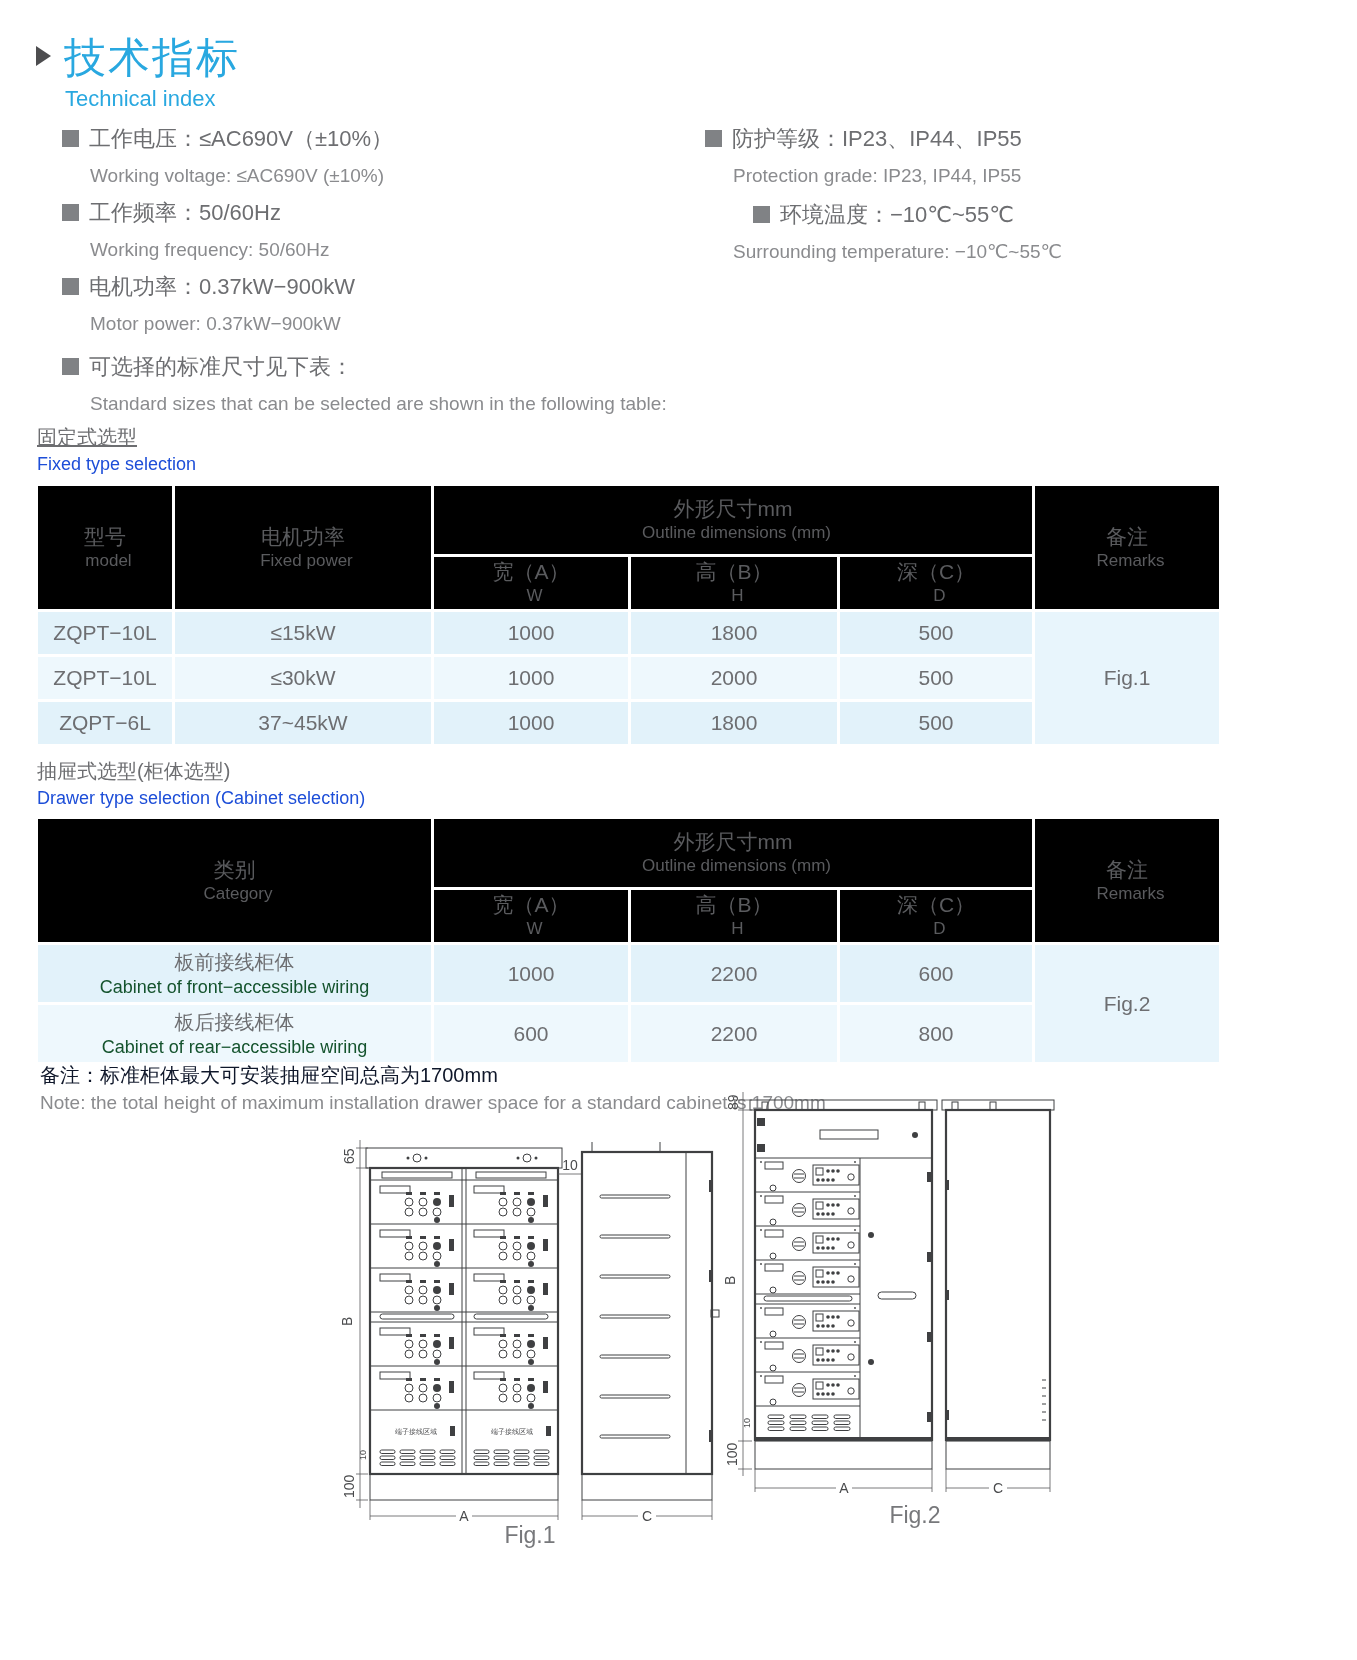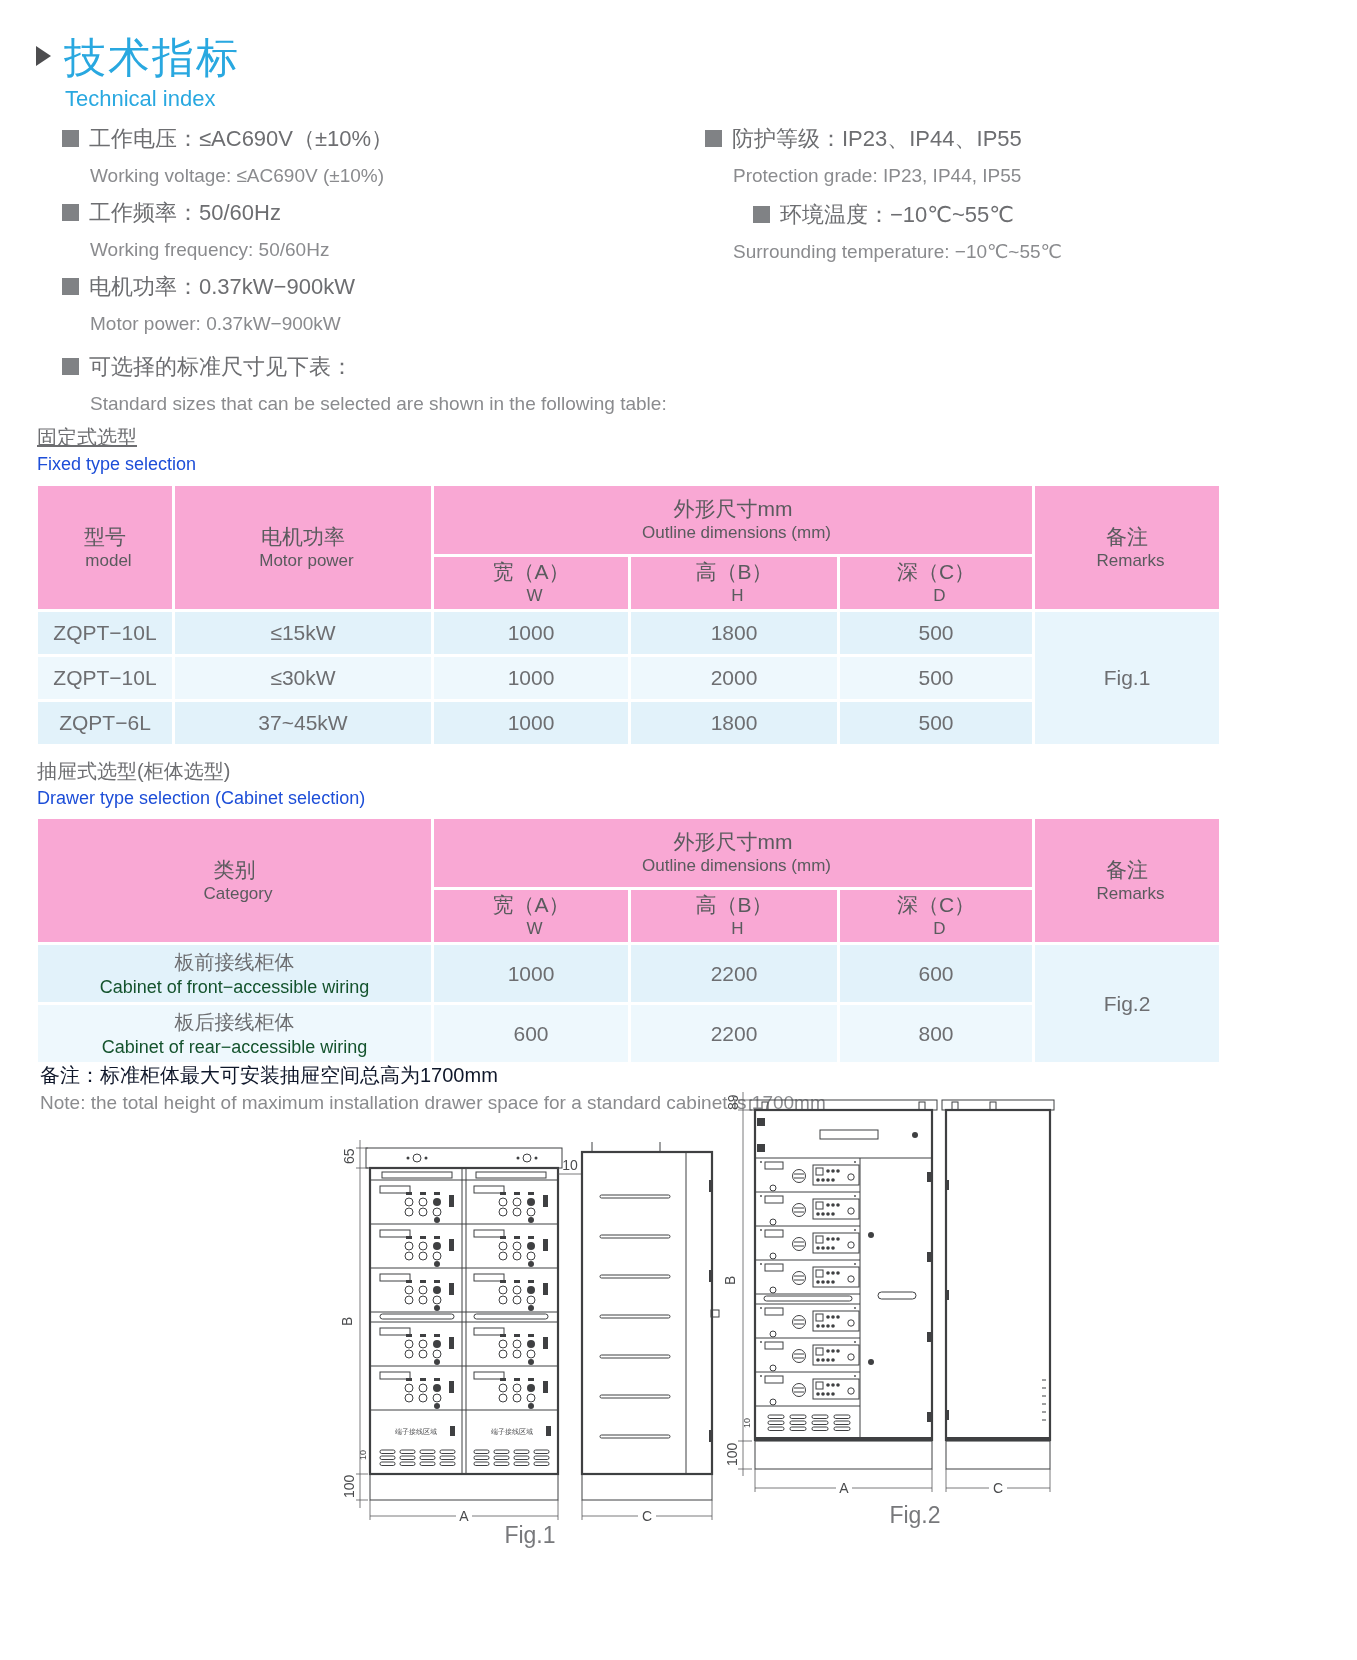--- a/index.html
+++ b/index.html
@@ -28,21 +28,21 @@
   }
 
   
   .sec-zh { position:absolute; font-size:20px; color:#6d6e71; }
   .sec-zh.underlined { text-decoration:underline; }
   .sec-en { position:absolute; font-size:18px; color:#1d4ed8; }
 
   
   table.spec-table { border-collapse:separate; border-spacing:3px; position:absolute; table-layout:fixed; }
   table.spec-table td, table.spec-table th { text-align:center; vertical-align:middle; font-weight:400; }
-  th.hd { background:#f9a8d4; color:#5a5b5e; }
+  th.hd { background:#000000; color:#5a5b5e; }
   th.hd .zh { display:block; font-size:21px; line-height:26px; }
   th.hd .en { display:block; font-size:17px; line-height:22px;padding-left:7px; }
   td.cell { background:#e2f2fa; color:#6d6e71; font-size:21px; }
   tr.alt td.cell { background:#eef8fd; }
   td.remark { background:#e8f5fc; color:#6d6e71; font-size:21px; }
   td.cell .zh2 { display:block; font-size:20px; line-height:26px; }
   td.cell .en2 { display:block; font-size:18px; line-height:24px; color:#14532d; }
 
   
   .note-zh { position:absolute; left:40px; top:1062px; font-size:20px; color:#0f172a; }
@@ -103,21 +103,21 @@
       <col style="width:184px">
   </colgroup>
   <tbody>
       <tr style="height:68px">
     <th class="hd" rowspan="2">
       <span class="zh">型号</span>
       <span class="en">model</span>
     </th>
     <th class="hd" rowspan="2">
       <span class="zh">电机功率</span>
-      <span class="en">Motor power</span>
+      <span class="en">Fixed power</span>
     </th>
     <th class="hd" colspan="3">
       <span class="zh">外形尺寸mm</span>
       <span class="en">Outline dimensions (mm)</span>
     </th>
     <th class="hd" rowspan="2">
       <span class="zh">备注</span>
       <span class="en">Remarks</span>
     </th>
   </tr>

